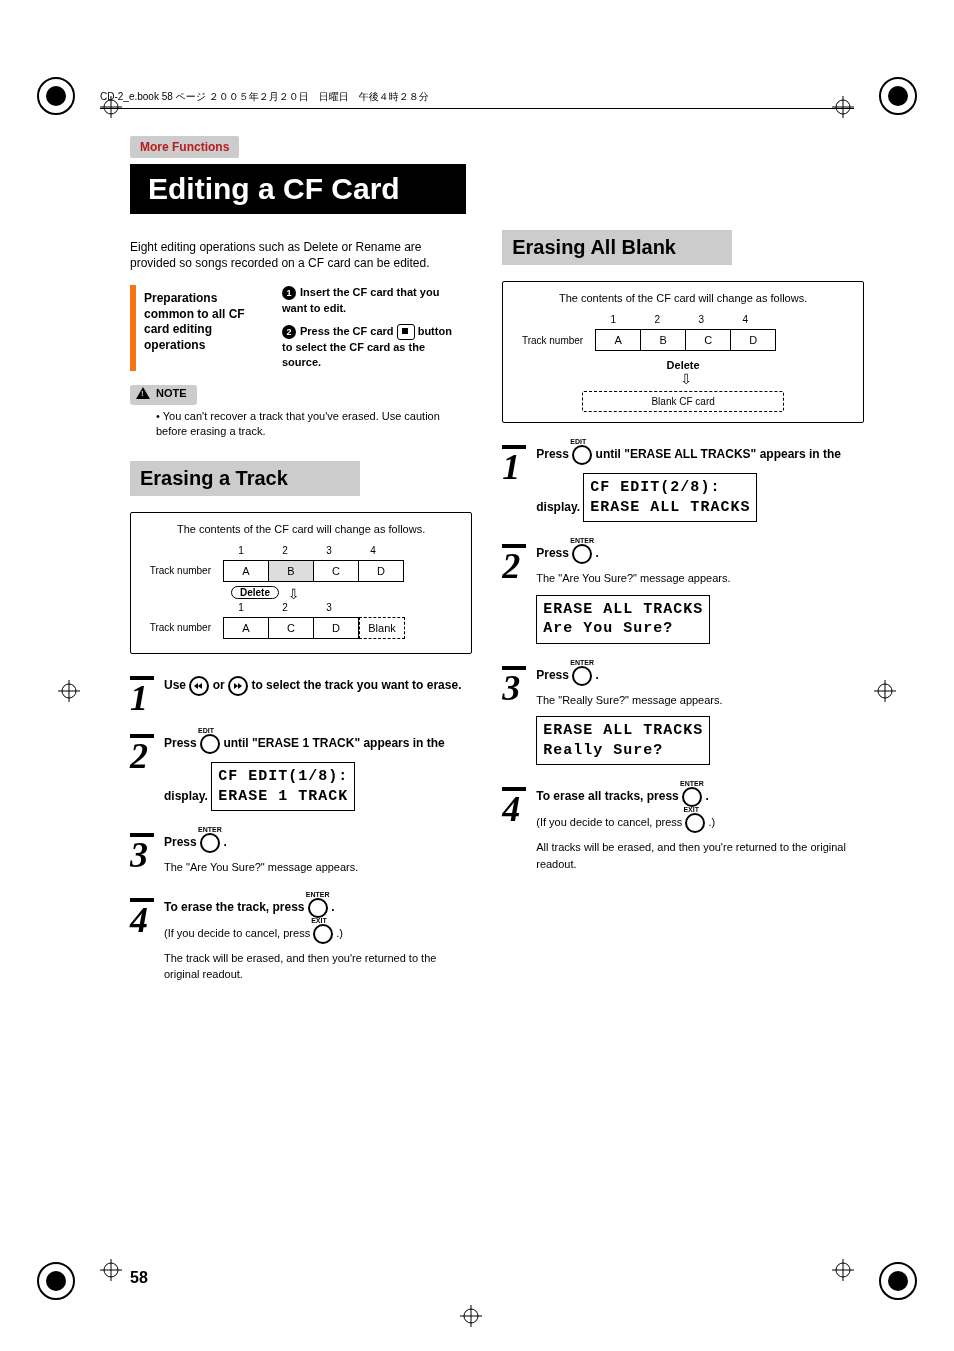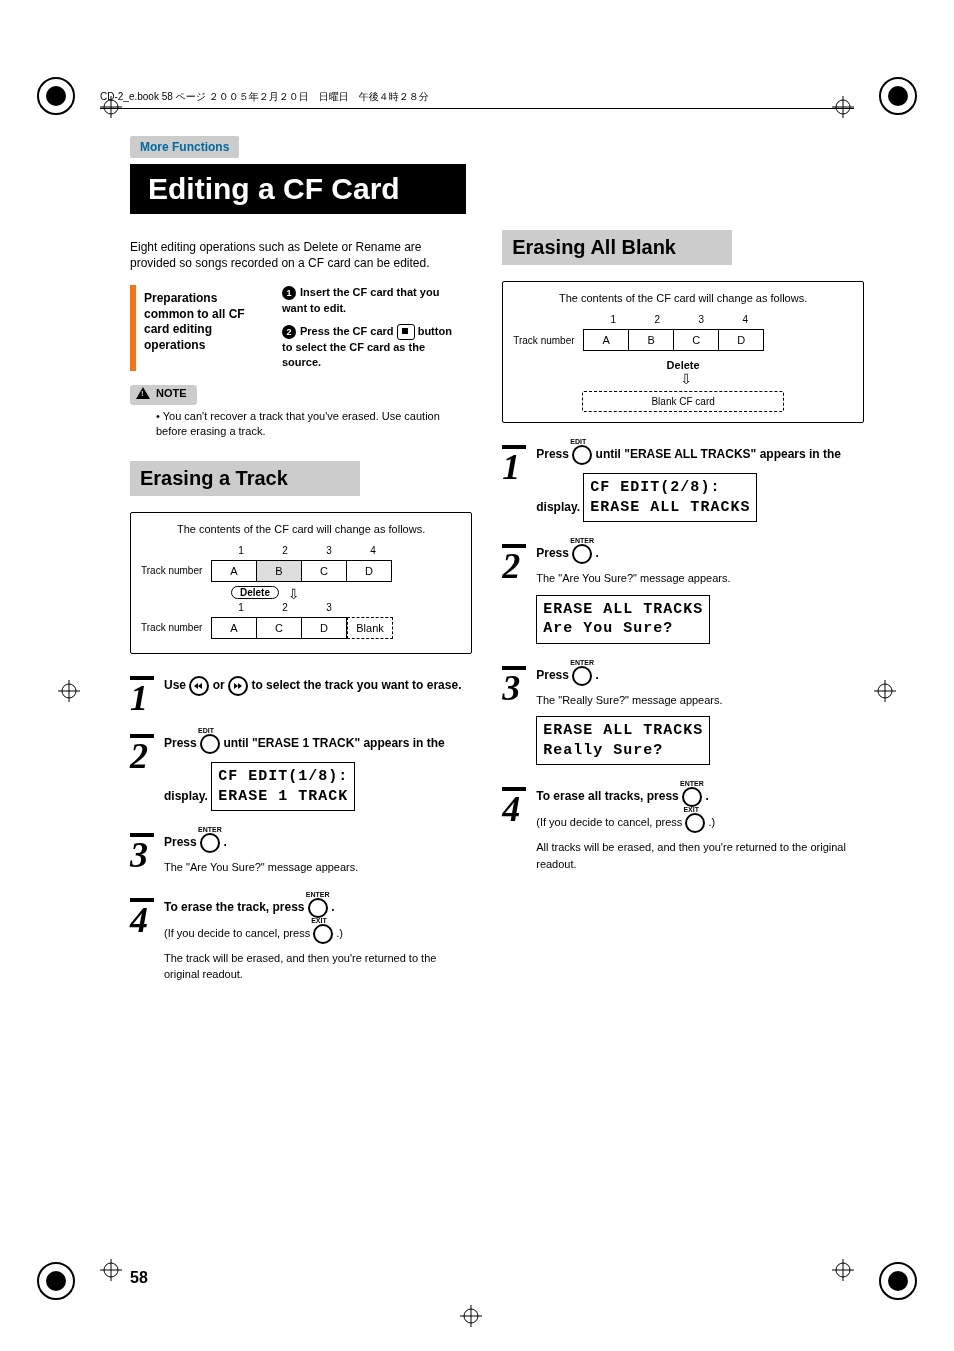--- a/index.html
+++ b/index.html
@@ -28,21 +28,21 @@
   .header-strip {
     position: absolute;
     top: 90px;
     left: 100px;
     right: 100px;
     font-size: 10px;
   }
   .header-strip .line { border-top:1px solid #000; margin-top:4px; }
   .breadcrumb {
     background:#ccc;
-    color:#0369a1;
+    color:#b91c1c;
     font-weight:bold;
     font-size:12px;
     padding:4px 10px;
     display:inline-block;
     border-radius:2px;
   }
   .title-bar {
     background:#000;
     color:#fff;
     font-weight:bold;
@@ -155,22 +155,23 @@
     border:1px solid #000;
     border-radius:2px;
     padding:10px;
     font-size:10px;
     margin-top:16px;
   }
   .diagram-title { text-align:center; font-size:11px; margin-bottom:10px; }
   .track-row {
     display:flex;
     align-items:center;
-    gap:0;
+    gap:12px;
     margin:4px 0;
+    text-align:right;
   }
   .track-label { font-size:10px; width:70px; }
   .cells { display:flex; }
   .cell {
     border:1px solid #000;
     width:44px; height:20px;
     display:flex;align-items:center;justify-content:center;
     font-size:11px;
   }
   .cell + .cell { border-left:0; }

